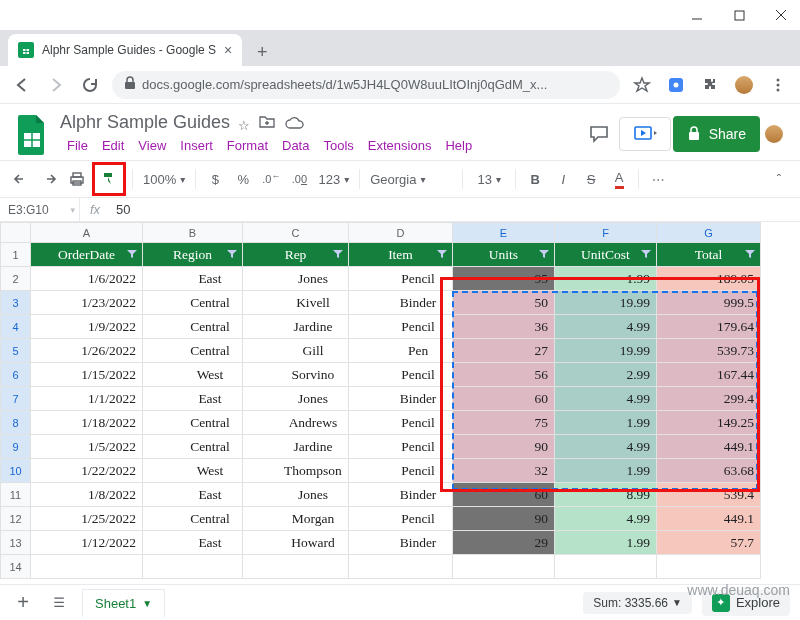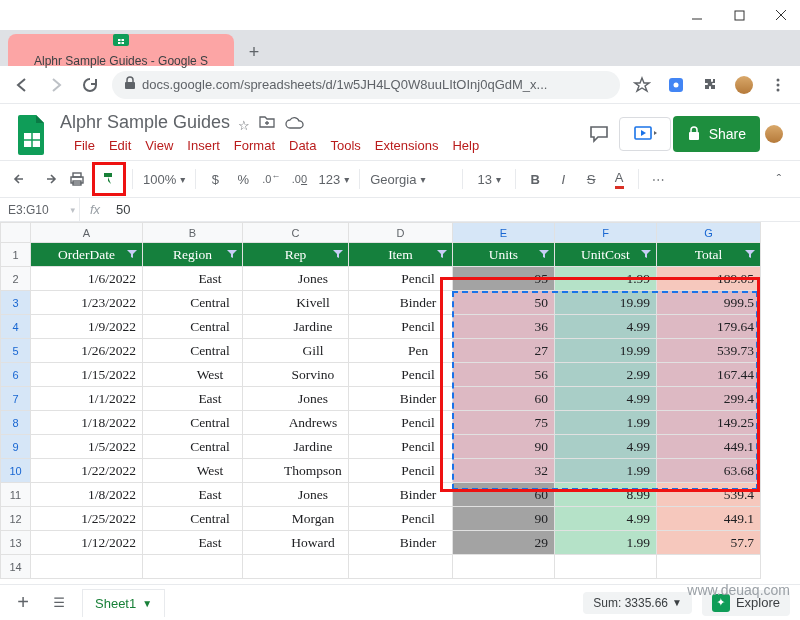--- a/index.html
+++ b/index.html
@@ -12,40 +12,40 @@
     overflow: hidden;
     width: 800px;
     height: 620px;
   }
   
   .titlebar { height: 30px; display: flex; align-items: center; justify-content: flex-end; padding: 0 12px; gap: 28px; }
   .titlebar .spacer { flex: 1; }
   .win-icon { width: 14px; height: 14px; display: flex; align-items: center; justify-content: center; }
   
   .tabstrip { height: 36px; background: #dfe1e5; display: flex; align-items: flex-end; padding-left: 8px; }
-  .tab { background: #fca5a5; height: 32px; border-radius: 8px 8px 0 0; display: flex; align-items: center; padding: 0 26px; gap: 8px; max-width: 250px; font-size: 12px; flex-direction: column; }
+  .tab { background: #ffffff; height: 32px; border-radius: 8px 8px 0 0; display: flex; align-items: center; padding: 0 10px; gap: 8px; max-width: 250px; font-size: 12px; }
   .tab .favicon { width: 16px; height: 16px; background: #0f9d58; color: #fff; border-radius: 2px; display: flex; align-items: center; justify-content: center; font-size: 10px; font-weight: bold; }
   .tab .close { font-size: 14px; color: #5f6368; }
   .newtab { width: 28px; height: 28px; display: flex; align-items: center; justify-content: center; font-size: 18px; color: #5f6368; margin-left: 6px; }
   
   .addrbar { height: 38px; display: flex; align-items: center; padding: 0 10px; gap: 10px; border-bottom: 1px solid #e8eaed; }
   .nav-btn { width: 24px; height: 24px; display: flex; align-items: center; justify-content: center; color: #5f6368; border-radius: 50%; }
   .nav-btn.disabled { color: #bdc1c6; }
   .url { flex: 1; background: #f1f3f4; border-radius: 16px; height: 28px; display: flex; align-items: center; padding: 0 12px; font-size: 13px; color: #5f6368; gap: 4px; overflow: hidden; }
   .url .lock { width: 14px; }
   .ext { width: 24px; height: 24px; display: flex; align-items: center; justify-content: center; border-radius: 4px; }
   .cat { width: 18px; height: 18px; background: linear-gradient(#d9a86a,#b57a3a); border-radius: 50%; }
   
   .docs-header { padding: 6px 14px 2px; display: flex; align-items: center; gap: 10px; }
   .sheets-logo { width: 36px; height: 48px; display: flex; align-items: center; justify-content: center; }
   .title-block { flex: 1; }
   .title-row { display: flex; align-items: flex-end; gap: 8px; }
   .doc-title { font-size: 18px; color: #5f6368; }
   .title-icon { color: #5f6368; }
-  .menubar { display: flex; gap: 0; font-size: 13px; color: #b91c1c; margin-top: 2px; margin-left: 7px; }
+  .menubar { display: flex; gap: 0; font-size: 13px; color: #a21caf; margin-top: 2px; }
   .menubar span { padding: 3px 7px; }
   .right-actions { display: flex; align-items: center; gap: 2px; }
   .action-btn { width: 36px; height: 36px; display: flex; align-items: center; justify-content: center; border-radius: 4px; border: 1px solid transparent; }
   .present { border: 1px solid #dadce0; width: 52px; border-radius: 4px; height: 34px; color: #1a73e8; }
   .share-btn { background: #1e8e3e; color: #fff; border-radius: 4px; height: 36px; padding: 0 14px; display: flex; align-items: center; gap: 8px; font-size: 14px; font-weight: 500; }
   
   .toolbar { height: 38px; border-top: 1px solid #e8eaed; border-bottom: 1px solid #e8eaed; display: flex; align-items: center; padding: 0 8px; gap: 2px; }
   .tbtn { height: 26px; min-width: 26px; padding: 0 4px; display: flex; align-items: center; justify-content: center; color: #5f6368; border-radius: 2px; font-size: 13px; }
   .tsep { width: 1px; height: 20px; background: #e8eaed; margin: 0 4px; }
   .paint-box { border: 3px solid #e11; padding: 1px; }
@@ -65,21 +65,21 @@
   table.grid { border-collapse: collapse; width: 760px; table-layout: fixed; }
   .grid th, .grid td { border: 1px solid #e1e1e1; height: 24px; padding: 0 6px; font-size: 13.5px; position: relative; }
   .grid thead th { background: #f8f9fa; font-weight: normal; color: #5f6368; font-size: 11px; text-align: center; height: 20px; }
   .grid .rh { background: #f8f9fa; font-weight: normal; color: #5f6368; font-size: 11px; text-align: center; width: 30px; }
   .grid thead th.sel, .grid .rh.sel { background: #d6e6f7; color: #1967d2; }
   .hdr-row td { background: #15803d; color: #fff; font-family: Georgia, serif; text-align: center; font-weight: 500; }
   .filter-tri { position: absolute; right: 4px; top: 50%; transform: translateY(-50%); }
   .data td { font-family: Georgia, serif; color: #202124; }
   .data td.num { text-align: right; font-family: Liberation Serif, serif; }
   .data td.txt { text-align: center; padding-left: 41px; }
-  .e-col { background: #a3a3a3; }
+  .e-col { background: #737373; }
   .f-col { background: #b5e2c8; }
   .g-col { background: #f6c8bd; }
   .sel-overlay .e-col { background: #ddb9c3; }
   .sel-overlay .f-col { background: #a9cec7; }
   .sel-overlay .g-col { background: #ddb9c3; margin-top: 17px; }
   .sel-rect { position: absolute; border: 2px dashed #1a73e8; pointer-events: none; }
   .red-rect { position: absolute; border: 3px solid #e11; pointer-events: none; }
   
   .bottombar { position: absolute; bottom: 0; left: 0; right: 0; height: 36px; border-top: 1px solid #e8eaed; display: flex; align-items: center; padding: 0 10px; gap: 10px; background: #fff; }
   .sheettab { background: #fff; border: 1px solid #e8eaed; border-bottom: none; padding: 6px 12px; border-radius: 0; font-size: 13px; color: #188038; font-weight: 500; display: flex; align-items: center; gap: 6px; }

